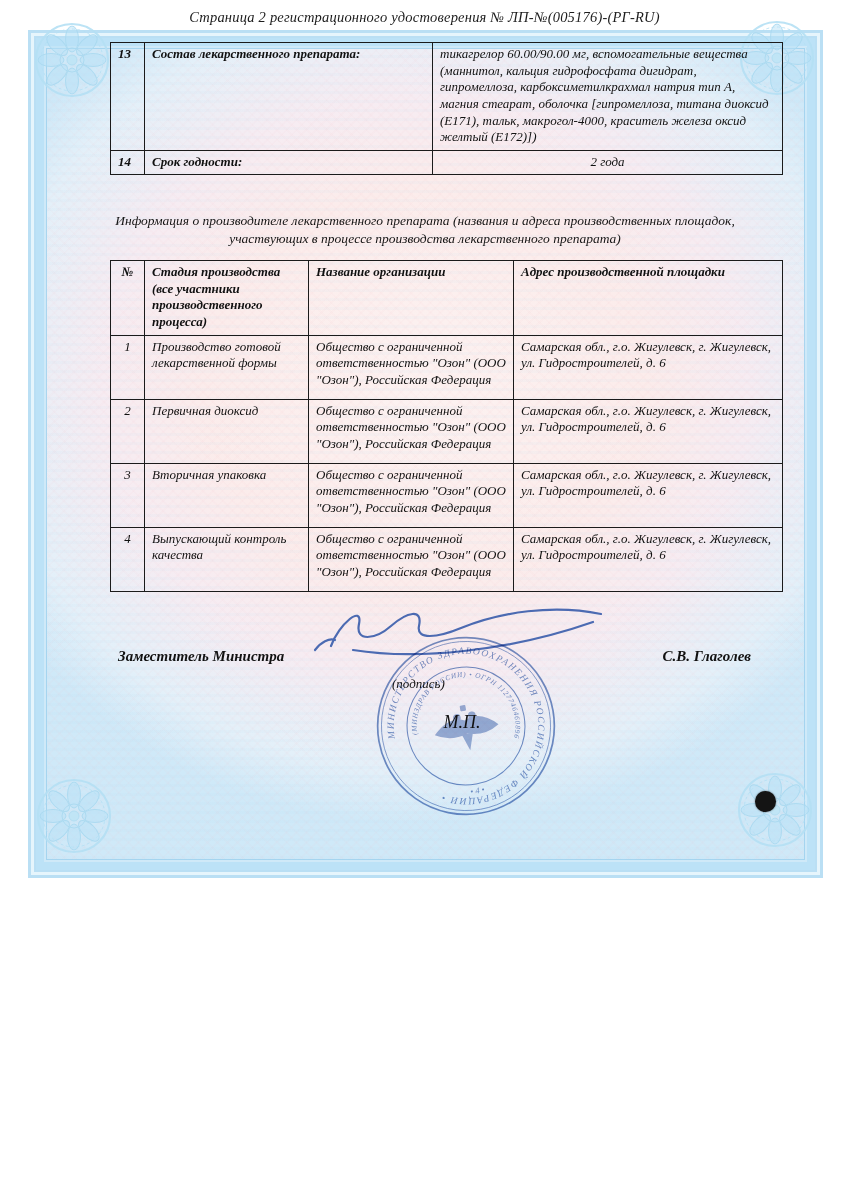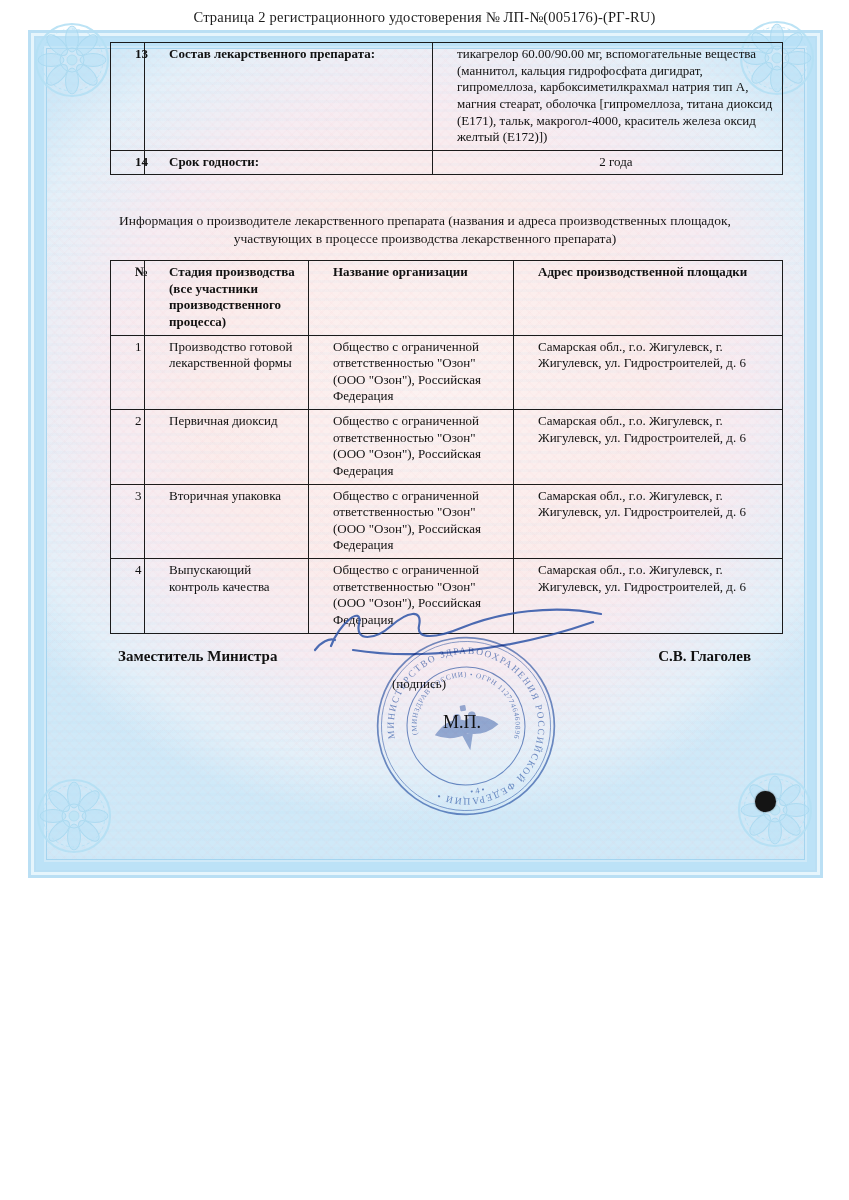--- a/index.html
+++ b/index.html
@@ -1,19 +1,19 @@
 <!DOCTYPE html>
 <html><head>
 <meta charset="utf-8">
 <style>
   * { margin:0; padding:0; box-sizing:border-box; }
   html,body { background:#ffffff; }
   body { width:849px; height:1200px; font-family:"Liberation Serif", serif; color:#111; }
 
-  .page { position:relative; width:849px; height:892px; background:#ffffff; overflow:hidden; }
+  .page { position:relative; width:849px; height:892px; background:#ffffff; overflow:hidden;font-style:italic; }
 
   
   .frame {
     position:absolute; left:28px; top:30px; right:26px; bottom:14px;
     background:
       repeating-linear-gradient(45deg, rgba(244,180,190,0.05) 0 2px, rgba(255,255,255,0) 2px 7px),
       repeating-linear-gradient(-45deg, rgba(244,180,190,0.05) 0 2px, rgba(255,255,255,0) 2px 7px),
       radial-gradient(ellipse 62% 52% at 50% 42%, #fcf2f1 0%, #fbeceb 45%, #f6ecf2 66%, #e3f0f9 88%, #cfe9f8 100%);
     border:3px solid #badff4;
     box-shadow:
@@ -39,21 +39,21 @@
 
   
   .doc-header {
     position:absolute; top:9px; left:0; width:100%;
     text-align:center; font-size:14.5px; letter-spacing:0.2px; color:#1c1c1c;
   }
 
   
   table.tbl { border-collapse:collapse; position:absolute; table-layout:fixed; background:transparent; }
   table.tbl td, table.tbl th {
-    border:1.4px solid #1b1b1b; vertical-align:top; padding:3px 7px 4px 24px;
+    border:1.4px solid #1b1b1b; vertical-align:top; padding:3px 7px 4px 7px;
     font-size:13px; line-height:1.28; text-align:left; font-weight:normal;
   }
   .t1 { left:110px; top:42px; width:672px; }
   .t1 .c-num   { width:34px;  font-weight:bold; }
   .t1 .c-label { width:288px; font-weight:bold; }
   .t1 .c-val   { width:350px;margin-top:24px; }
   .t1 .c-val.center { text-align:center; }
 
   .intro {
     position:absolute; top:212px; left:84px; width:682px;

